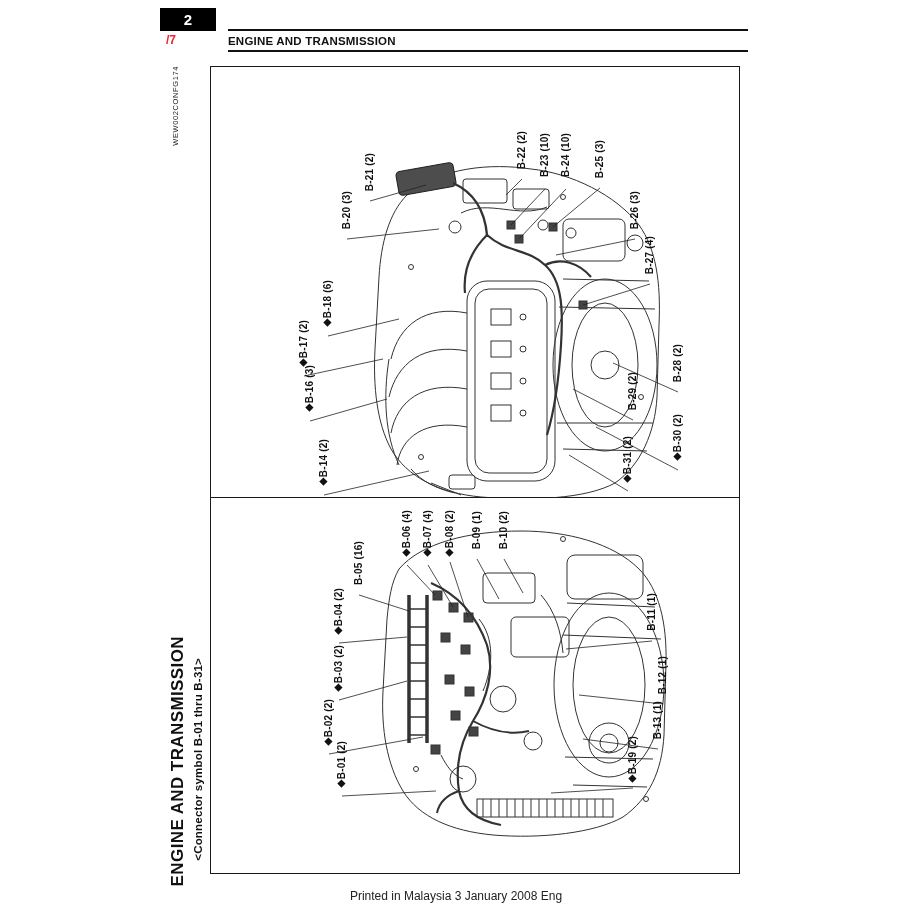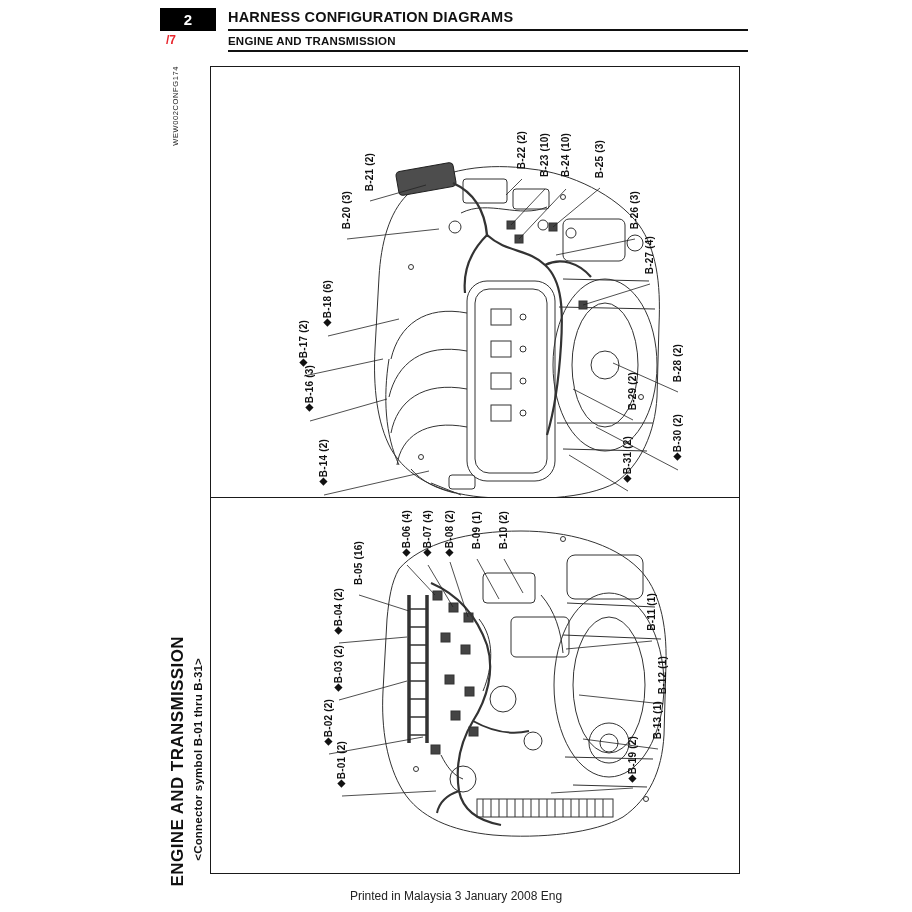--- a/index.html
+++ b/index.html
@@ -46,21 +46,20 @@
 </style>
 </head>
 <body>
 
 <div class="page">
 
   <div class="chapter-box">
     <span>2</span>
   </div>
   <div class="page-ref">/7</div>
-  <div class="hdr-title">HARNESS CONFIGURATION DIAGRAMS</div>
   <div class="hdr-rule1"></div>
   <div class="hdr-subtitle">ENGINE AND TRANSMISSION</div>
   <div class="hdr-rule2"></div>
 
   <div class="vtext margin-code-left">WEW002CONFG174</div>
   <div class="vtext section-title">ENGINE AND TRANSMISSION</div>
   <div class="vtext section-subtitle">&lt;Connector symbol B-01 thru B-31&gt;</div>
 
   <div class="vtext margin-code-right">
     <span>DOIMH002R07002</span><span> </span><span class="scale">@91%</span>

